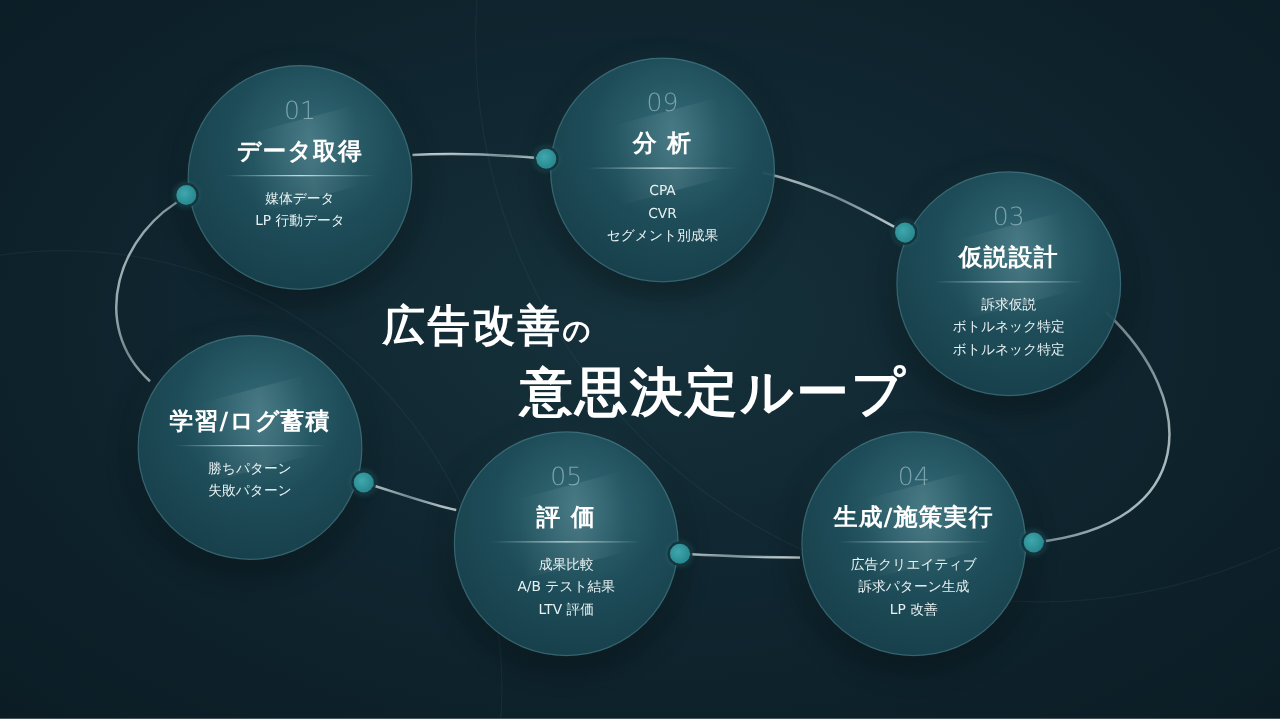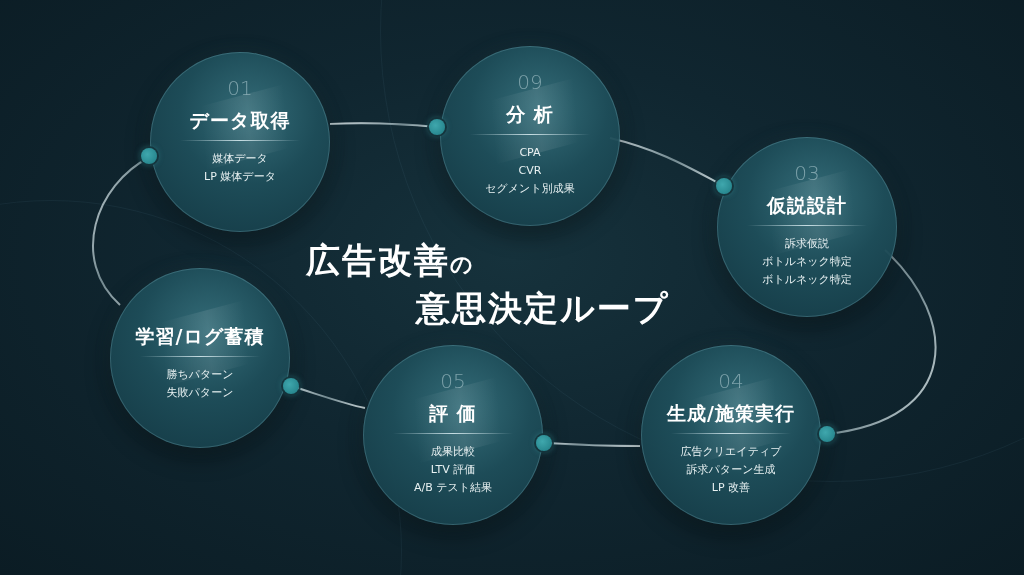--- a/index.html
+++ b/index.html
@@ -19,21 +19,21 @@
   .sep{position:absolute;left:30px;right:30px;top:88px;height:1px;
     background:linear-gradient(90deg,transparent,rgba(220,240,245,0.85),transparent);}
   .items{position:absolute;left:0;right:0;top:98px;font-size:11px;line-height:18px;color:#e8f1f2;}
   .items div{white-space:nowrap;}
   .dot{position:absolute;width:16px;height:16px;border-radius:50%;
     background:radial-gradient(circle at 40% 40%,#3fa7ad,#1f7c84);
     box-shadow:0 0 0 2px rgba(20,50,58,0.9),0 0 6px rgba(70,180,185,0.6);}
   .center-title{position:absolute;left:300px;top:238px;width:420px;font-weight:bold;color:#fff;}
   .ct1{position:absolute;left:6px;top:0;font-size:34px;letter-spacing:2px;white-space:nowrap;}
   .ct1 small{font-size:22px;}
-  .ct2{position:absolute;left:116px;top:48px;font-size:34px;letter-spacing:2px;white-space:nowrap;}
+  .ct2{position:absolute;left:116px;top:48px;font-size:42px;letter-spacing:2px;white-space:nowrap;}
 </style>
 </head>
 <body>
 
 <div class="bgarc" style="left:380px;top:-420px;width:900px;height:900px;"></div>
 <div class="bgarc" style="left:-300px;top:200px;width:700px;height:700px;"></div>
 
 <svg class="loop" width="1024" height="575">
   <defs>
     <linearGradient id="lg" x1="0" y1="0" x2="1" y2="1">
@@ -49,21 +49,21 @@
   <path d="M545,443 C580,445 610,446 640,446" fill="none" stroke="url(#lg)" stroke-width="2"></path>
   <path d="M291,386 C320,395 345,404 365,408" fill="none" stroke="url(#lg)" stroke-width="2"></path>
 </svg>
 
 <div class="node" style="left:150px;top:52px;">
   <div class="num">01</div>
   <div class="title">データ取得</div>
   <div class="sep"></div>
   <div class="items">
     <div>媒体データ</div>
-    <div>LP 媒体データ</div>
+    <div>LP 行動データ</div>
   </div>
 </div>
 
 <div class="node" style="left:440px;top:46px;">
   <div class="num">09</div>
   <div class="title">分 析</div>
   <div class="sep"></div>
   <div class="items">
     <div>CPA</div>
     <div>CVR</div>
@@ -92,22 +92,22 @@
     <div>LP 改善</div>
   </div>
 </div>
 
 <div class="node" style="left:363px;top:345px;">
   <div class="num">05</div>
   <div class="title">評 価</div>
   <div class="sep"></div>
   <div class="items">
     <div>成果比較</div>
+    <div>A/B テスト結果</div>
     <div>LTV 評価</div>
-    <div>A/B テスト結果</div>
   </div>
 </div>
 
 <div class="node" style="left:110px;top:268px;">
   <div class="title">学習/ログ蓄積</div>
   <div class="sep"></div>
   <div class="items">
     <div>勝ちパターン</div>
     <div>失敗パターン</div>
   </div>

